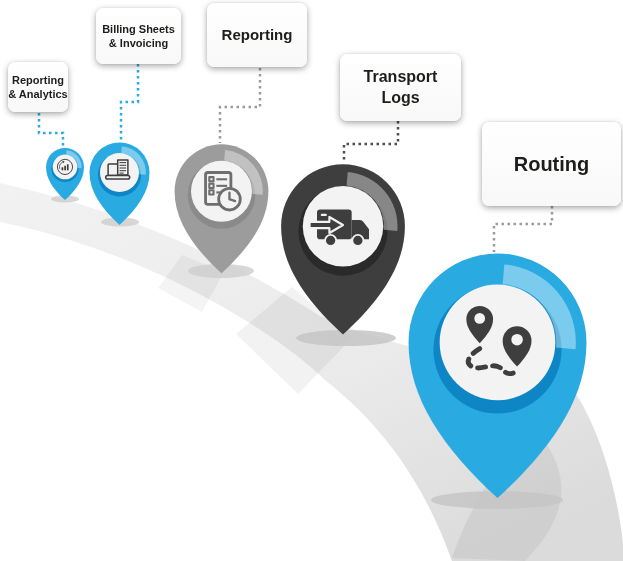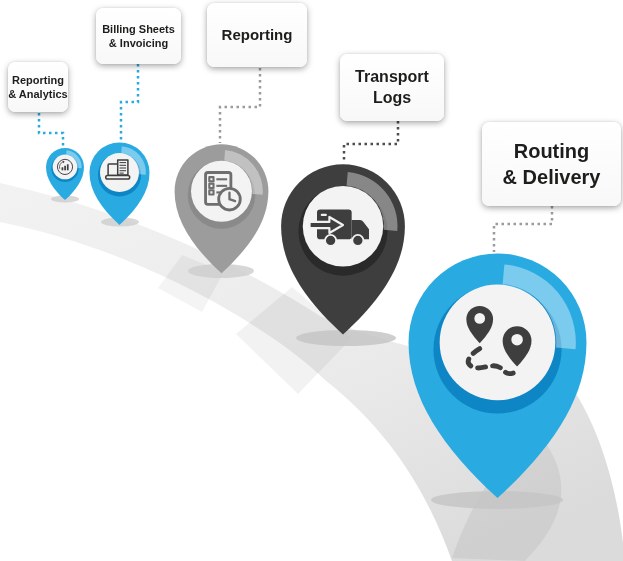--- a/index.html
+++ b/index.html
@@ -14,21 +14,21 @@
     background:linear-gradient(180deg,#ffffff 0%,#f8f8f8 100%);
     border-radius:7px;
     box-shadow:0 2px 6px rgba(0,0,0,0.35), 0 0 1px rgba(0,0,0,0.2);
     display:flex;flex-direction:column;align-items:center;justify-content:center;
     text-align:left;color:#1d1d1b;font-weight:bold;line-height:1.3;
   }
   .card span{display:block;}
   .card1{left:8px;top:62px;width:60px;height:50px;font-size:11px;}
   .card2{left:96px;top:8px;width:85px;height:56px;font-size:11px;}
   .card3{left:207px;top:3px;width:100px;height:64px;font-size:15px;}
-  .card4{left:340px;top:54px;width:104px;height:67px;font-size:16px;}
+  .card4{left:340px;top:54px;width:121px;height:67px;font-size:16px;}
   .card5{left:482px;top:122px;width:139px;height:84px;font-size:20px;}
   .pin{position:absolute;overflow:visible;}
   .pin .face{fill:#F3F3F3;}
   .pin .gloss{fill:rgba(255,255,255,0.38);}
   .pin-blue .shade{fill:#0E86C6;}
   .pin-gray .shade{fill:#8A8A8A;}
   .pin-dark .shade{fill:#2A2A2A;}
   .p1{left:45px;top:147px;width:40px;height:55px;}
   .p2{left:88px;top:141px;width:63px;height:87px;}
   .p3{left:172px;top:142px;width:99px;height:136px;}
@@ -172,16 +172,15 @@
   <div class="card card3">
     <span>Reporting</span>
     <span></span>
   </div>
   <div class="card card4">
     <span>Transport</span>
     <span>Logs</span>
   </div>
   <div class="card card5">
     <span>Routing</span>
-    <span>&amp; Delivery</span>
   </div>
 
 </div>
 
 </body></html>

